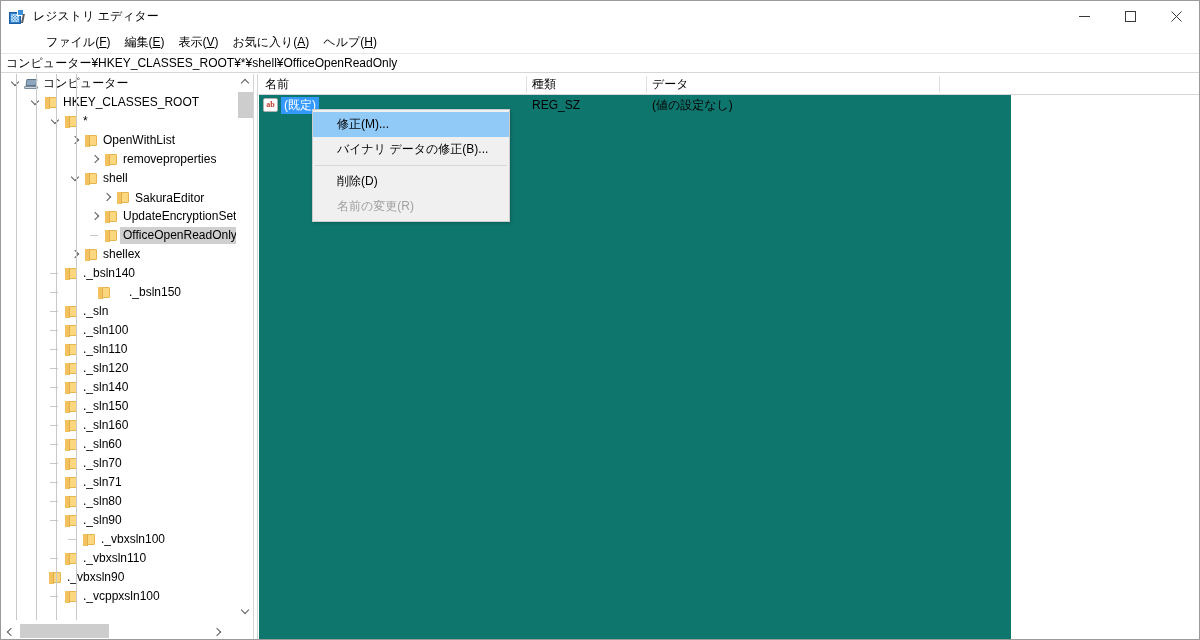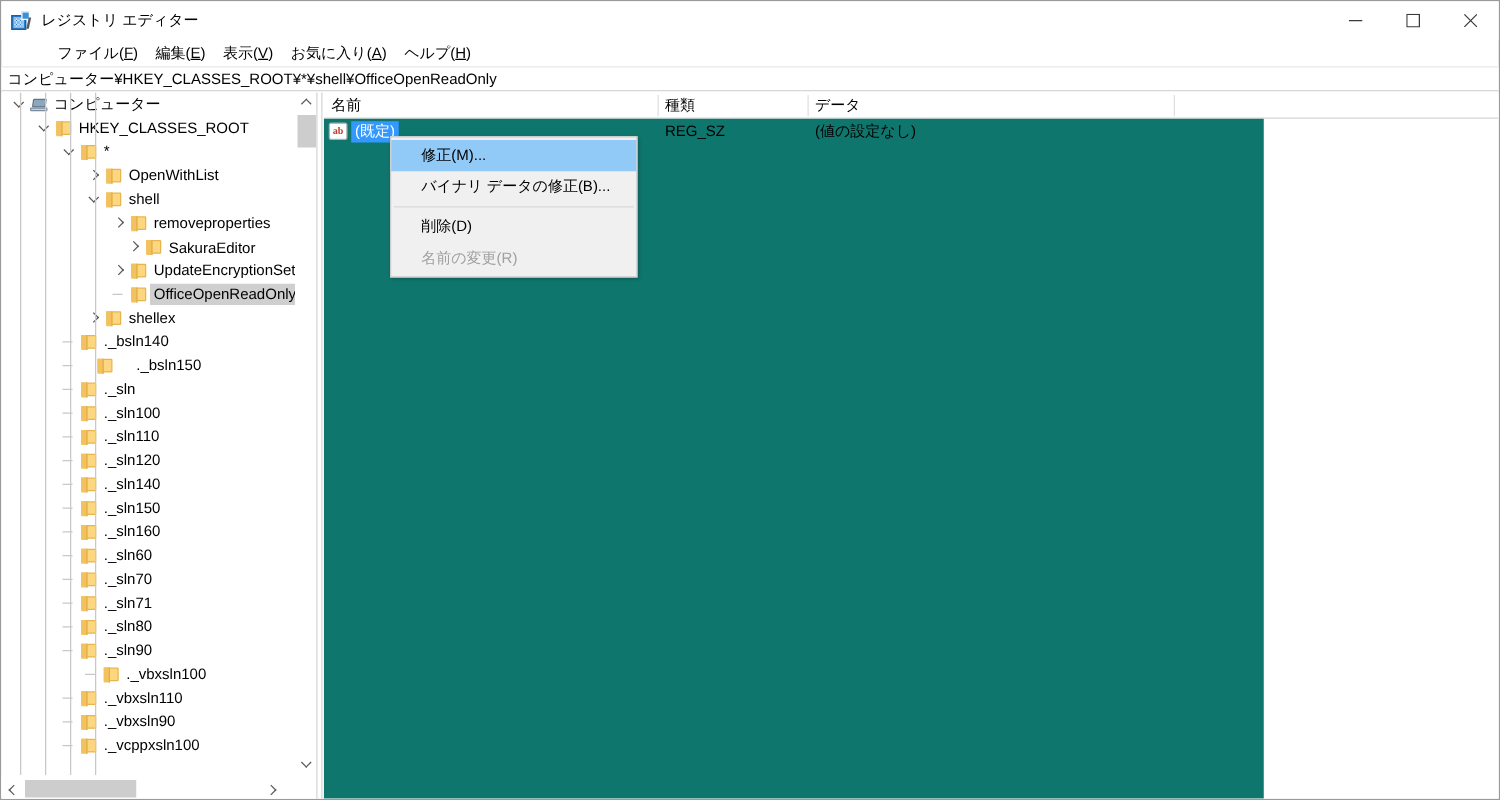--- a/index.html
+++ b/index.html
@@ -471,37 +471,37 @@
         </div>
         <div class="tree-row" style="padding-left: 66px;">
           <span class="tw-expander">
             <span class="chev"></span>
           </span>
           <span class="tw-folder">
             <span class="folder-glyph"></span>
           </span>
           <span class="tw-label">OpenWithList</span>
         </div>
+        <div class="tree-row" style="padding-left: 86px;">
+          <span class="tw-expander">
+            <span class="chev"></span>
+          </span>
+          <span class="tw-folder">
+            <span class="folder-glyph"></span>
+          </span>
+          <span class="tw-label">removeproperties</span>
+        </div>
         <div class="tree-row" style="padding-left: 66px;">
           <span class="tw-expander">
             <span class="chev open"></span>
           </span>
           <span class="tw-folder">
             <span class="folder-glyph"></span>
           </span>
           <span class="tw-label">shell</span>
-        </div>
-        <div class="tree-row" style="padding-left: 86px;">
-          <span class="tw-expander">
-            <span class="chev"></span>
-          </span>
-          <span class="tw-folder">
-            <span class="folder-glyph"></span>
-          </span>
-          <span class="tw-label">removeproperties</span>
         </div>
         <div class="tree-row" style="padding-left: 98px; align-items: flex-end;">
           <span class="tw-expander">
             <span class="chev"></span>
           </span>
           <span class="tw-folder">
             <span class="folder-glyph"></span>
           </span>
           <span class="tw-label">SakuraEditor</span>
         </div>
@@ -536,21 +536,21 @@
         <div class="tree-row" style="padding-left: 46px;">
           <div class="tw-line-h" style="left: 49px;"></div>
           <span class="tw-expander">
             <span class="chev none"></span>
           </span>
           <span class="tw-folder">
             <span class="folder-glyph"></span>
           </span>
           <span class="tw-label">._bsln140</span>
         </div>
-        <div class="tree-row" style="padding-left: 46px; gap: 13px;">
+        <div class="tree-row" style="padding-left: 66px; gap: 13px;">
           <div class="tw-line-h" style="left: 49px;"></div>
           <span class="tw-expander">
             <span class="chev none"></span>
           </span>
           <span class="tw-folder">
             <span class="folder-glyph"></span>
           </span>
           <span class="tw-label">._bsln150</span>
         </div>
         <div class="tree-row" style="padding-left: 46px;">
@@ -686,21 +686,21 @@
         <div class="tree-row" style="padding-left: 46px;">
           <div class="tw-line-h" style="left: 49px;"></div>
           <span class="tw-expander">
             <span class="chev none"></span>
           </span>
           <span class="tw-folder">
             <span class="folder-glyph"></span>
           </span>
           <span class="tw-label">._vbxsln110</span>
         </div>
-        <div class="tree-row" style="padding-left: 46px;">
+        <div class="tree-row" style="padding-left: 30px;">
           <div class="tw-line-h" style="left: 49px;"></div>
           <span class="tw-expander">
             <span class="chev none"></span>
           </span>
           <span class="tw-folder">
             <span class="folder-glyph"></span>
           </span>
           <span class="tw-label">._vbxsln90</span>
         </div>
         <div class="tree-row" style="padding-left: 46px;">

